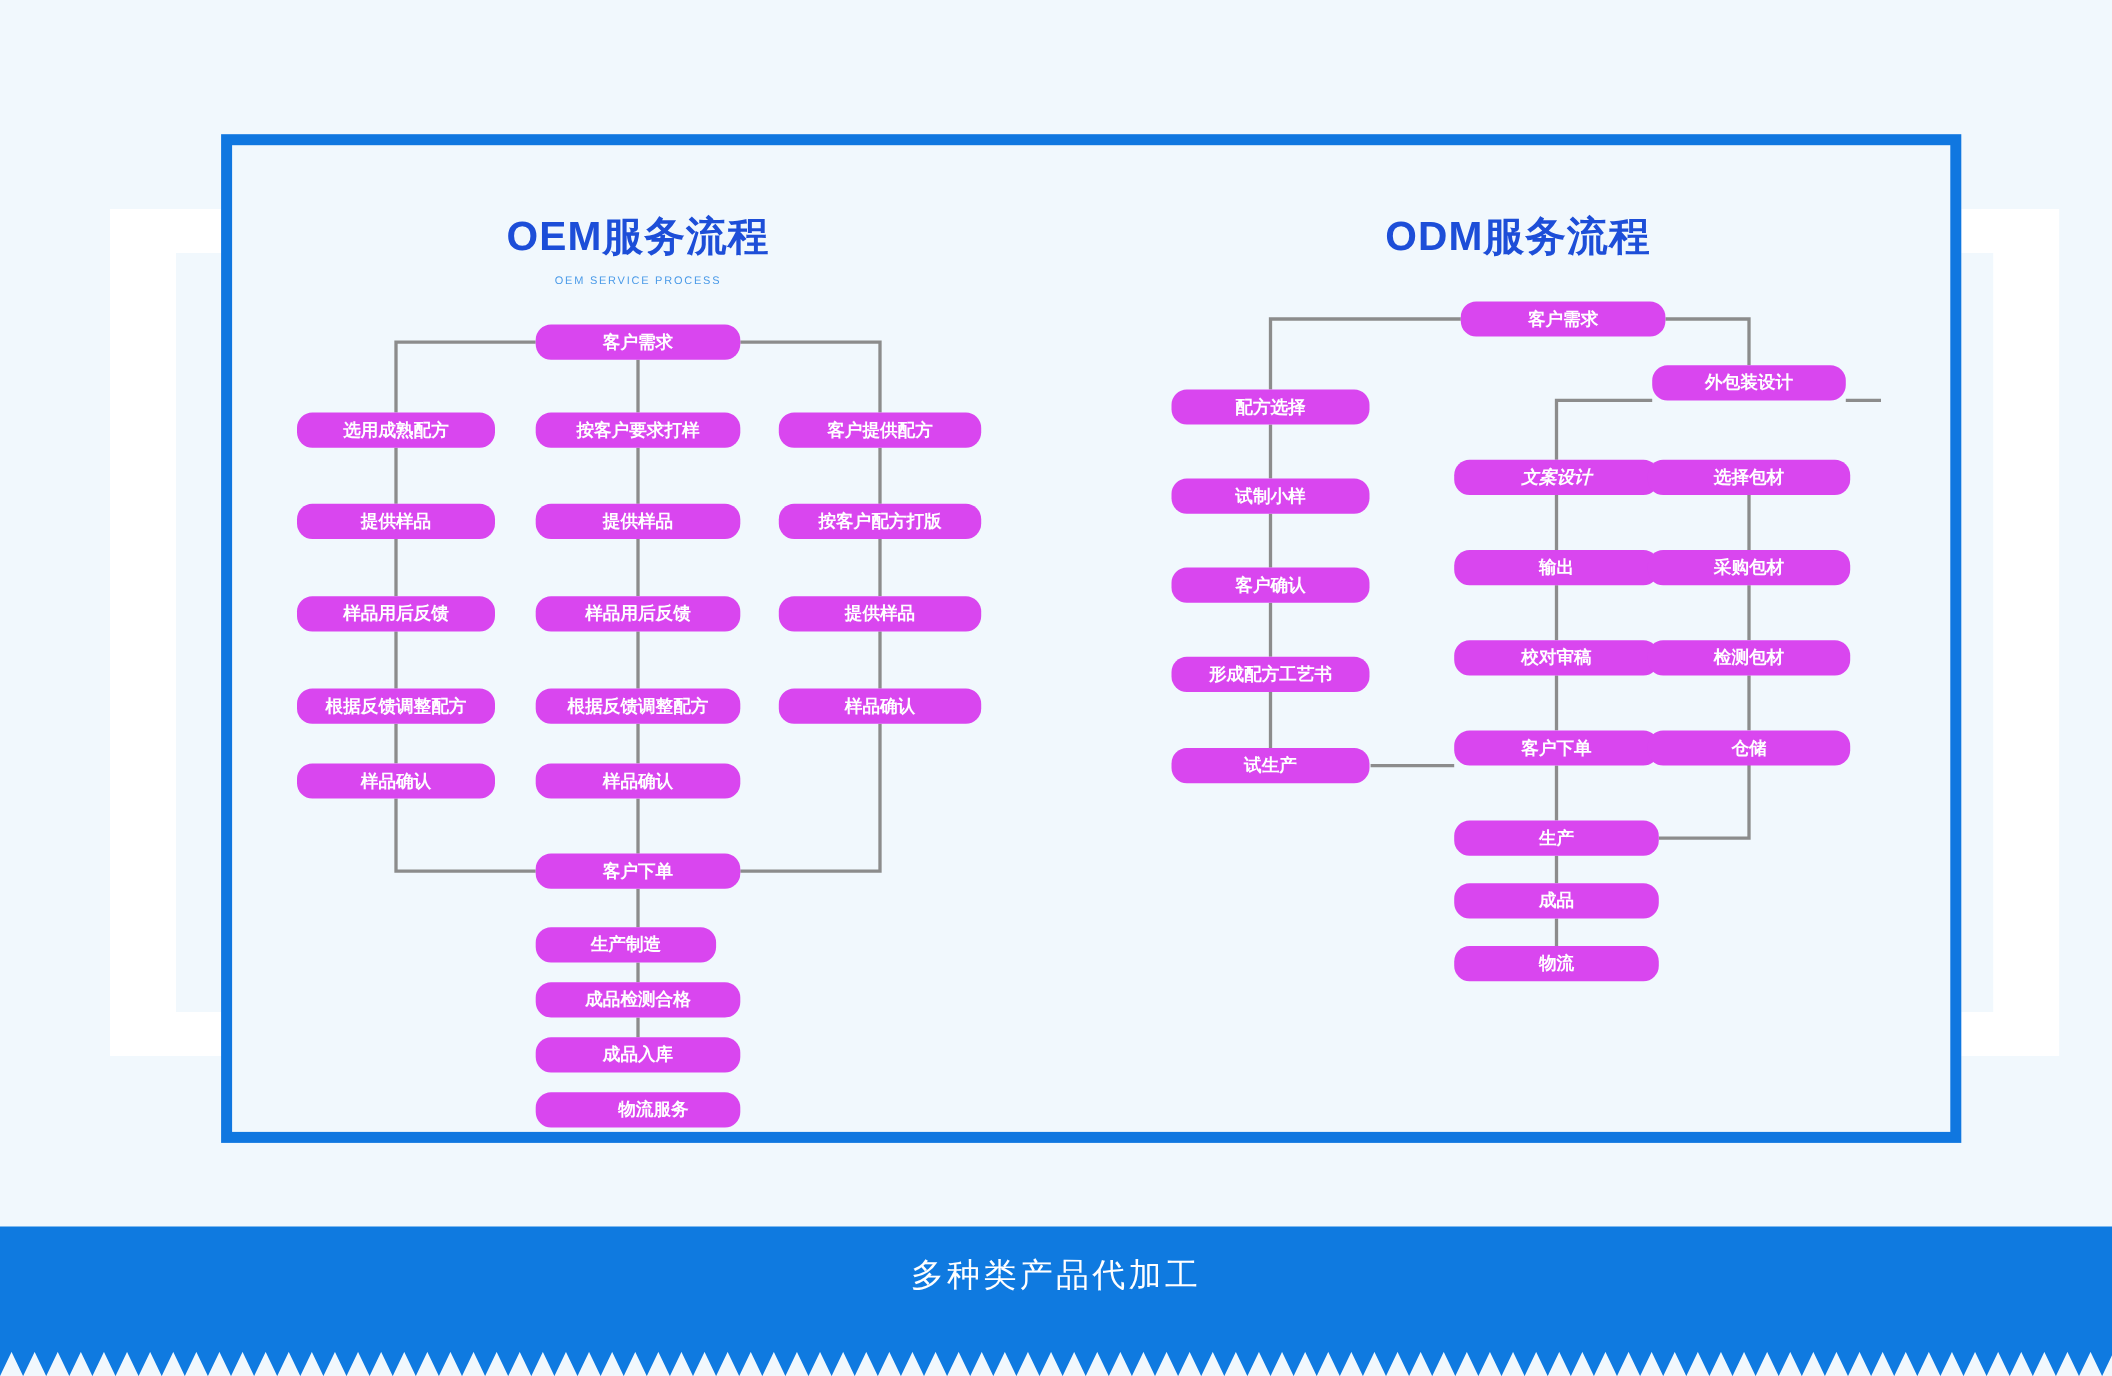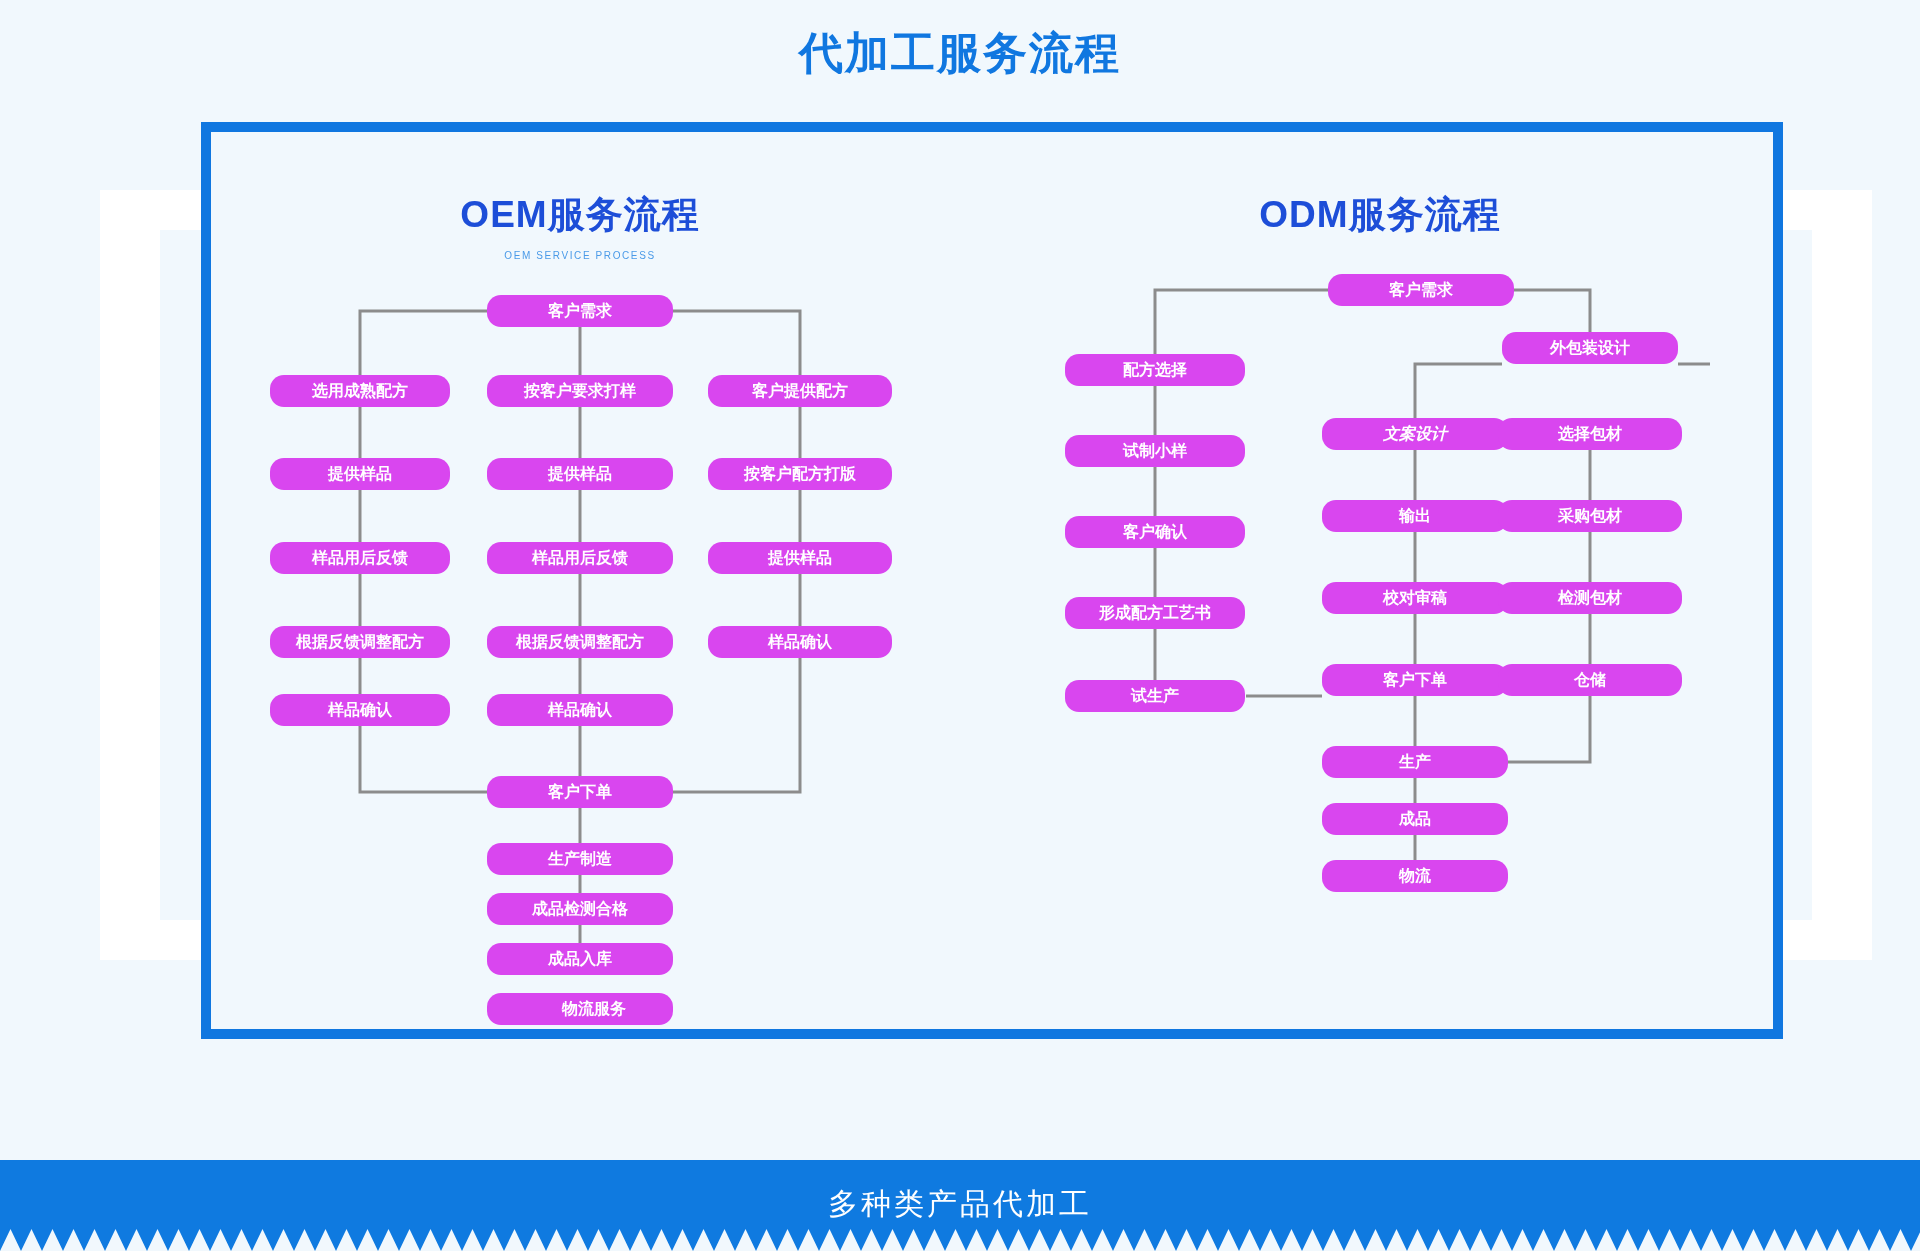--- a/index.html
+++ b/index.html
@@ -90,21 +90,21 @@
     align-items: center;
     justify-content: center;
     height: 32px;
     z-index: 2;
     white-space: nowrap;
   }
 
   
   .bottom-banner {
     position: absolute;
-    left: 0; bottom: 0; width: 1920px; height: 91px;
+    left: 0; bottom: 0; width: 1920px; height: 136px;
     background: #0f7ae0;
     z-index: 4;
   }
   .bottom-banner-text {
     position: absolute;
     left: 0; top: 24px; width: 1920px;
     text-align: center;
     color: #ffffff;
     font-size: 30px;
     letter-spacing: 3px;
@@ -112,21 +112,20 @@
   .zigzag {
     position: absolute;
     left: 0; bottom: 0; width: 1920px; height: 22px;
   }
 </style>
 </head>
 <body>
 
 <div id="page">
 
-  <div class="main-title">代加工服务流程</div>
 
   <div class="white-frame-left"></div>
   <div class="white-frame-right"></div>
   <div class="blue-frame"></div>
 
   <div class="section" style="left:260px; top:190px; width:640px;">
     <div class="sec-title">OEM服务流程</div>
     <div class="sec-sub">OEM SERVICE PROCESS</div>
 
     <div class="flow-wrap" style="margin-top:28px; height:680px;">
@@ -177,21 +176,21 @@
       <div class="node" style="left:227px; top:253px; width:186px;">样品用后反馈</div>
       <div class="node" style="left:227px; top:337px; width:186px;">根据反馈调整配方</div>
       <div class="node" style="left:227px; top:405px; width:186px;">样品确认</div>
 
       <div class="node" style="left:448px; top:86px; width:184px;">客户提供配方</div>
       <div class="node" style="left:448px; top:169px; width:184px;">按客户配方打版</div>
       <div class="node" style="left:448px; top:253px; width:184px;">提供样品</div>
       <div class="node" style="left:448px; top:337px; width:184px;">样品确认</div>
 
       <div class="node" style="left:227px; top:487px; width:186px;">客户下单</div>
-      <div class="node" style="left:227px; top:554px; width:186px;font-family:Liberation Mono, monospace;">生产制造</div>
+      <div class="node" style="left:227px; top:554px; width:164px;font-family:Liberation Mono, monospace;">生产制造</div>
       <div class="node" style="left:227px; top:604px; width:186px;">成品检测合格</div>
       <div class="node" style="left:227px; top:654px; width:186px;">成品入库</div>
       <div class="node" style="left:227px; top:704px; width:186px;padding-left:28px;">物流服务</div>
     </div>
   </div>
 
   <div class="section" style="left:1050px; top:190px; width:660px;">
     <div class="sec-title">ODM服务流程</div>
 
     <div class="flow-wrap" style="margin-top:28px; height:620px;">

